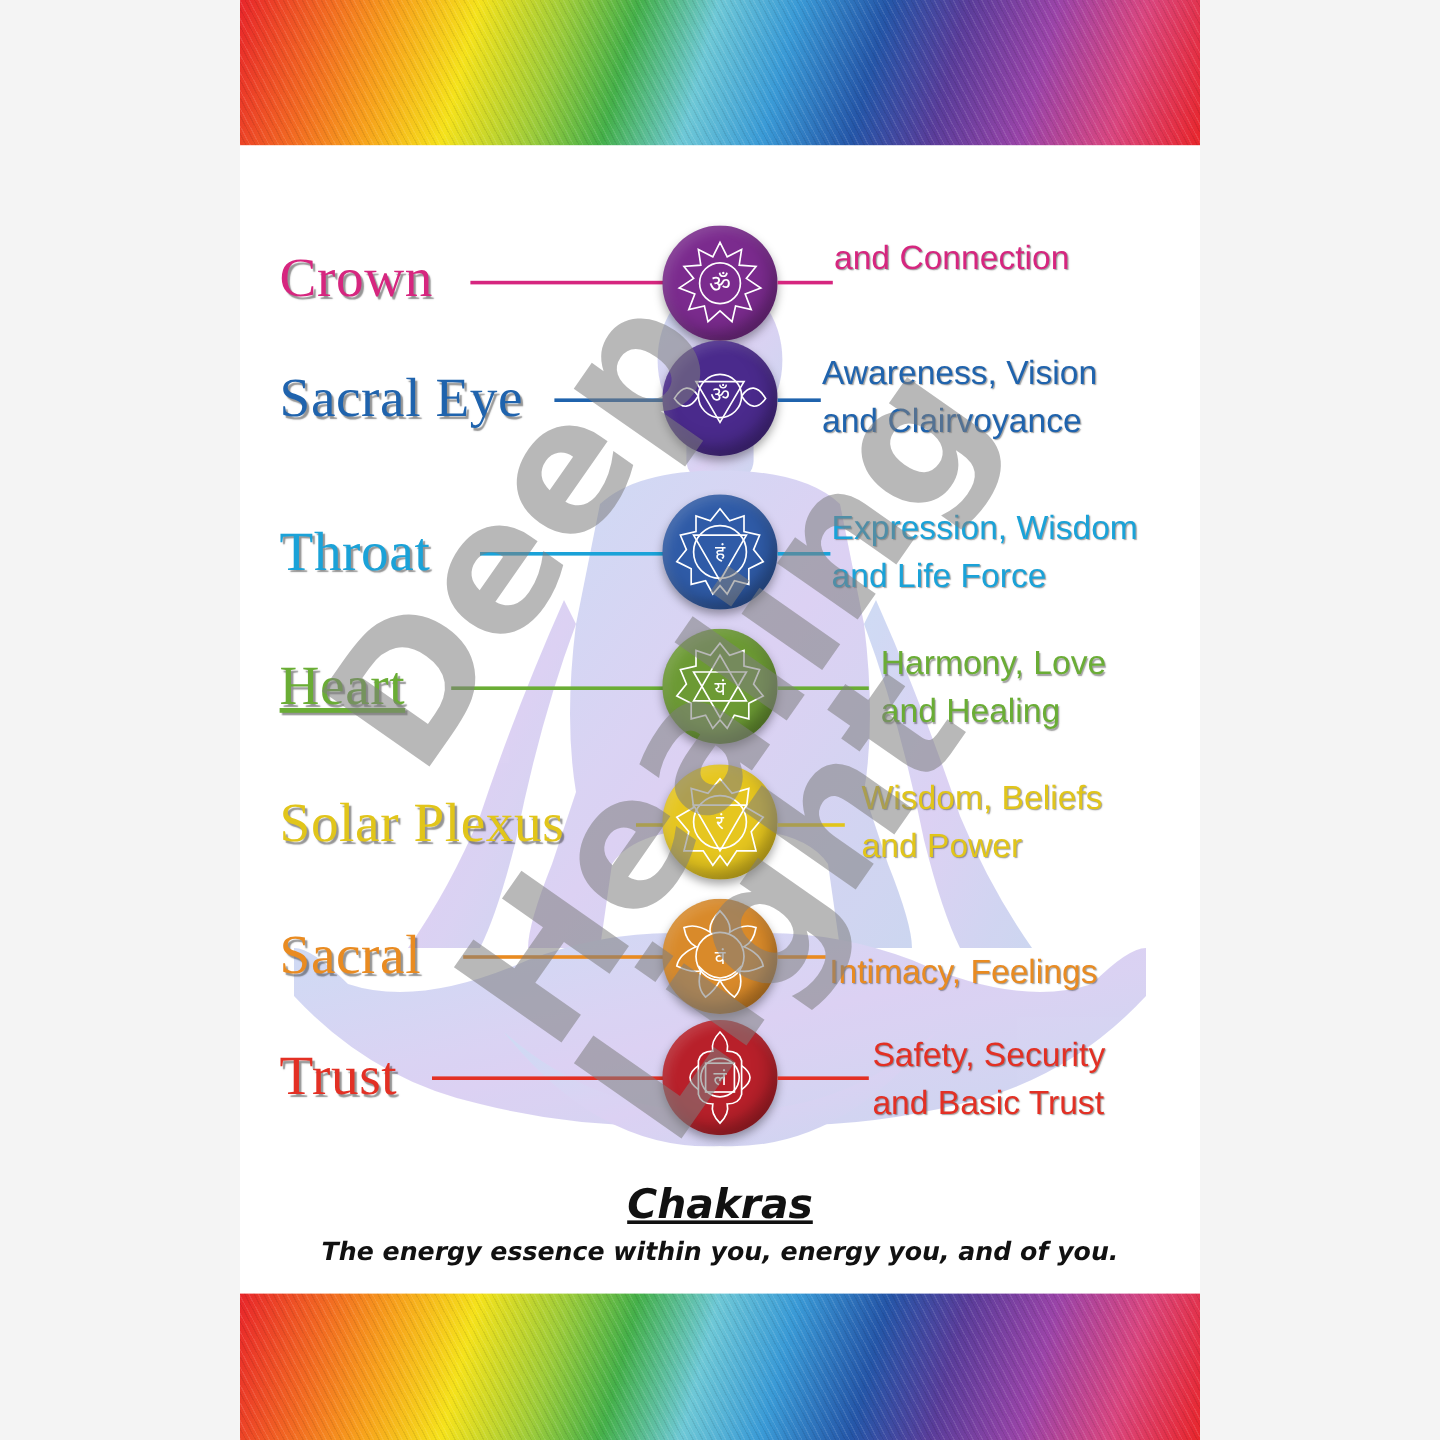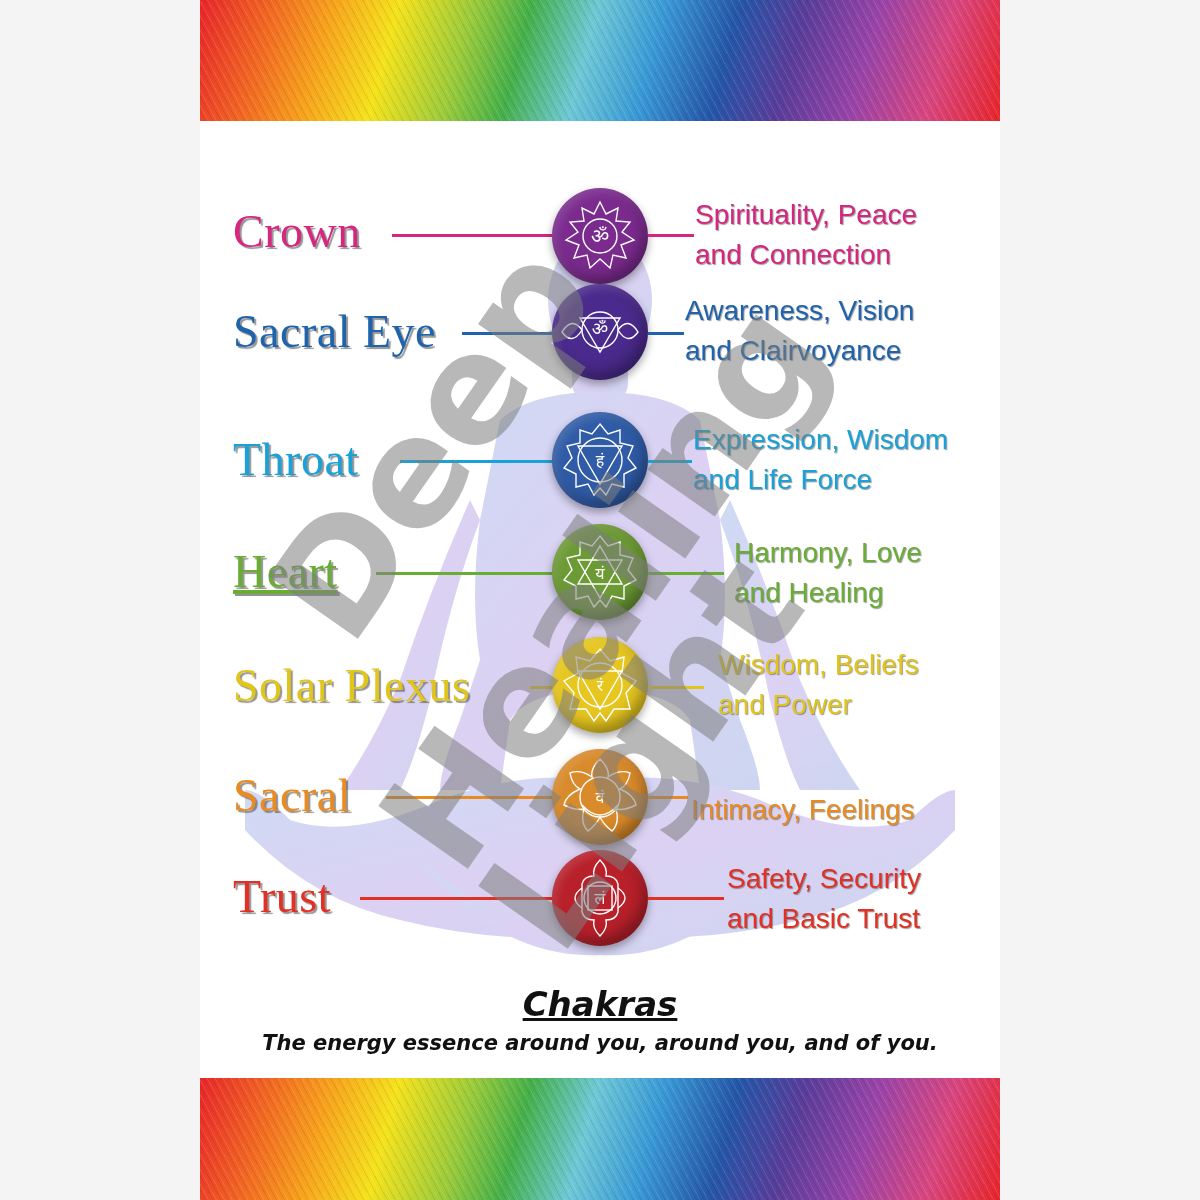--- a/index.html
+++ b/index.html
@@ -61,21 +61,20 @@
       <svg viewBox="0 0 84 84">
         <g fill="none" stroke="#fff" stroke-width="1.4">
           <circle cx="42" cy="42" r="17"></circle>
           <path d="M42 8 L48 20 L60 14 L58 27 L72 28 L64 38 L76 46 L63 51 L68 64 L55 61 L52 74 L42 65 L32 74 L29 61 L16 64 L21 51 L8 46 L20 38 L12 28 L26 27 L24 14 L36 20 Z"></path>
         </g>
         <text x="42" y="49" text-anchor="middle" font-family="DejaVu Sans, sans-serif" font-size="20" fill="#fff">ॐ</text>
       </svg>
     </div>
     <div class="rline" style="left: 448px; top: 234px; width: 46px; background: rgb(214, 38, 127);"></div>
     <div class="desc" style="left: 495px; top: 195px; color: rgb(214, 38, 127);">
-      <div>Spirituality, Peace</div>
       <div>and Connection</div>
     </div>
   </div>
 
   <div>
     <div class="label" style="left: 33px; top: 309px; color: rgb(31, 99, 173);">Sacral Eye</div>
     <div class="lline" style="left: 262px; top: 332px; width: 92px; background: rgb(31, 99, 173);"></div>
     <div class="circle" style="left: 352px; top: 284px; background: radial-gradient(circle at 40% 35%, rgb(74, 42, 140) 0%, rgb(74, 42, 140) 60%, rgba(0, 0, 0, 0.25) 100%), rgb(74, 42, 140);">
       <svg viewBox="0 0 84 84">
         <g fill="none" stroke="#fff" stroke-width="1.4">
@@ -197,16 +196,16 @@
 
   <svg class="watermark" viewBox="0 0 800 1200">
     <g fill="#7d7d7d" fill-opacity="0.55" font-family="DejaVu Sans, sans-serif" font-weight="bold">
       <text x="0" y="0" font-size="150" transform="translate(150,650) rotate(-55)">Deep</text>
       <text x="0" y="0" font-size="150" transform="translate(260,880) rotate(-55)">Healing</text>
       <text x="0" y="0" font-size="150" transform="translate(360,960) rotate(-55)">Light</text>
     </g>
   </svg>
 
   <div class="caption title">Chakras</div>
-  <div class="caption sub">The energy essence around you, around you, and of you.</div>
+  <div class="caption sub">The energy essence within you, energy you, and of you.</div>
 
   <div class="band bottom"></div>
 </div>
 
 </body></html>

